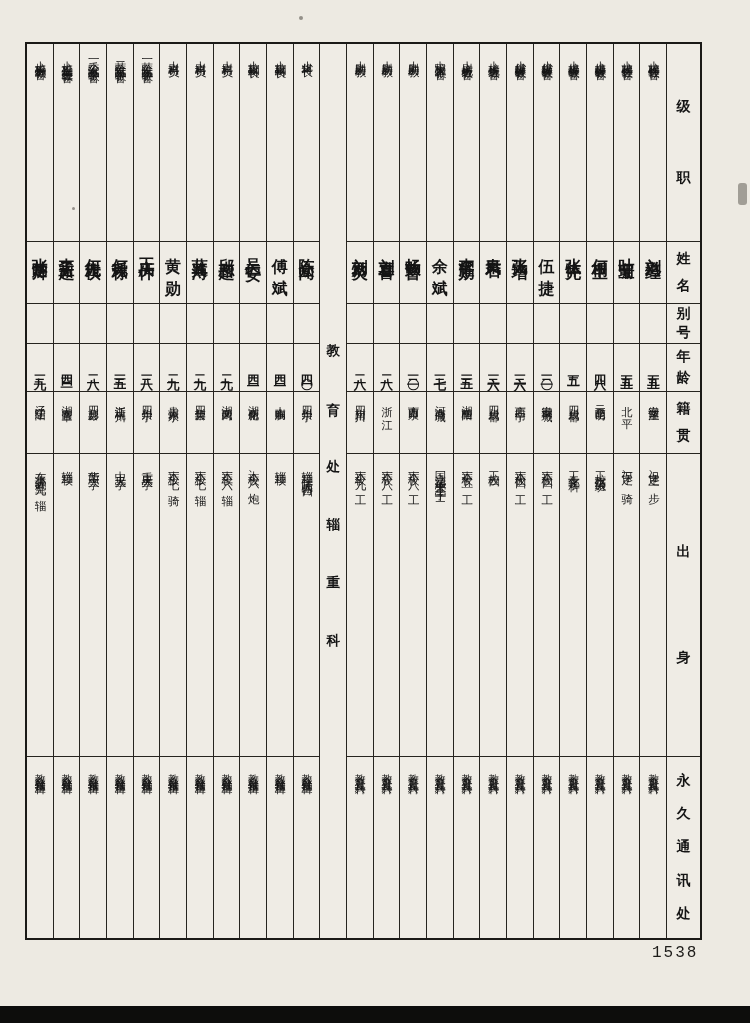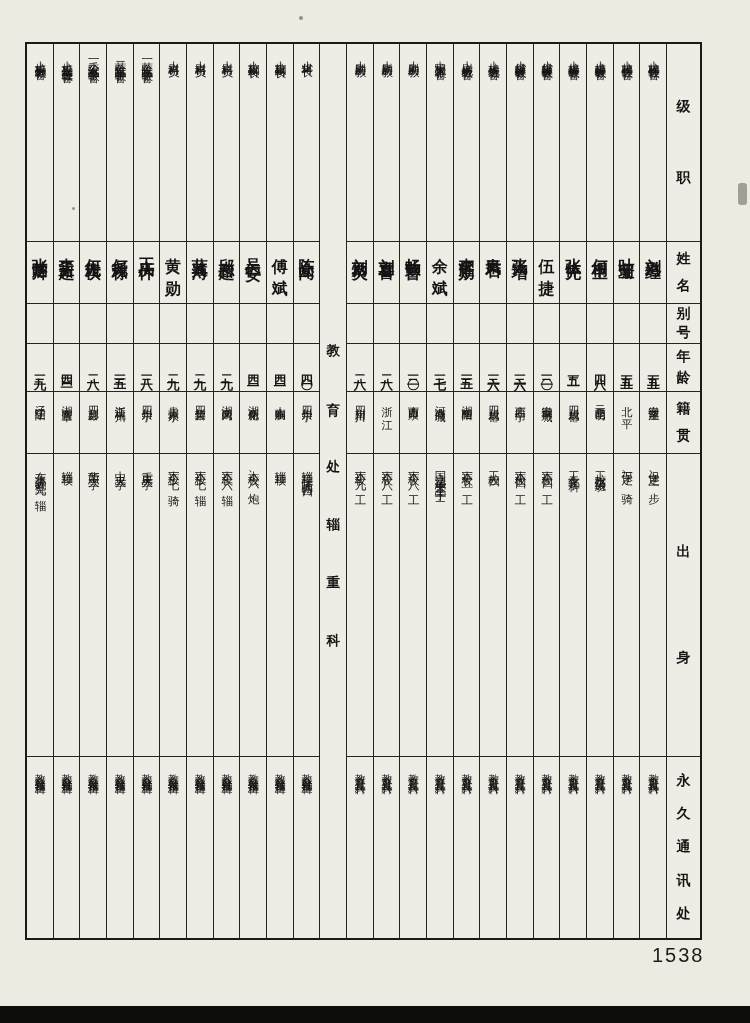--- a/index.html
+++ b/index.html
@@ -64,22 +64,22 @@
     justify-content:space-evenly;font-weight:700;font-size:14px;
   }
   .header-cell span{display:block;}
 
   .section-label{
     font-size:13.5px;font-weight:600;letter-spacing:58px;padding-top:288px;
   }
 
   .page-number{
     position:absolute;left:652px;top:944px;
-    font-family:Liberation Sans, sans-serif;
-    font-size:20px;letter-spacing:2px;color:#1d1c19;
+    font-family:Liberation Mono, monospace;
+    font-size:16px;letter-spacing:2px;color:#1d1c19;
   }
 </style>
 </head>
 <body>
 
 <div class="roster" id="roster">
     <div class="col header-col">
       <div class="cell header-cell h-rank">
         <span>级</span>
         <span>职</span>

